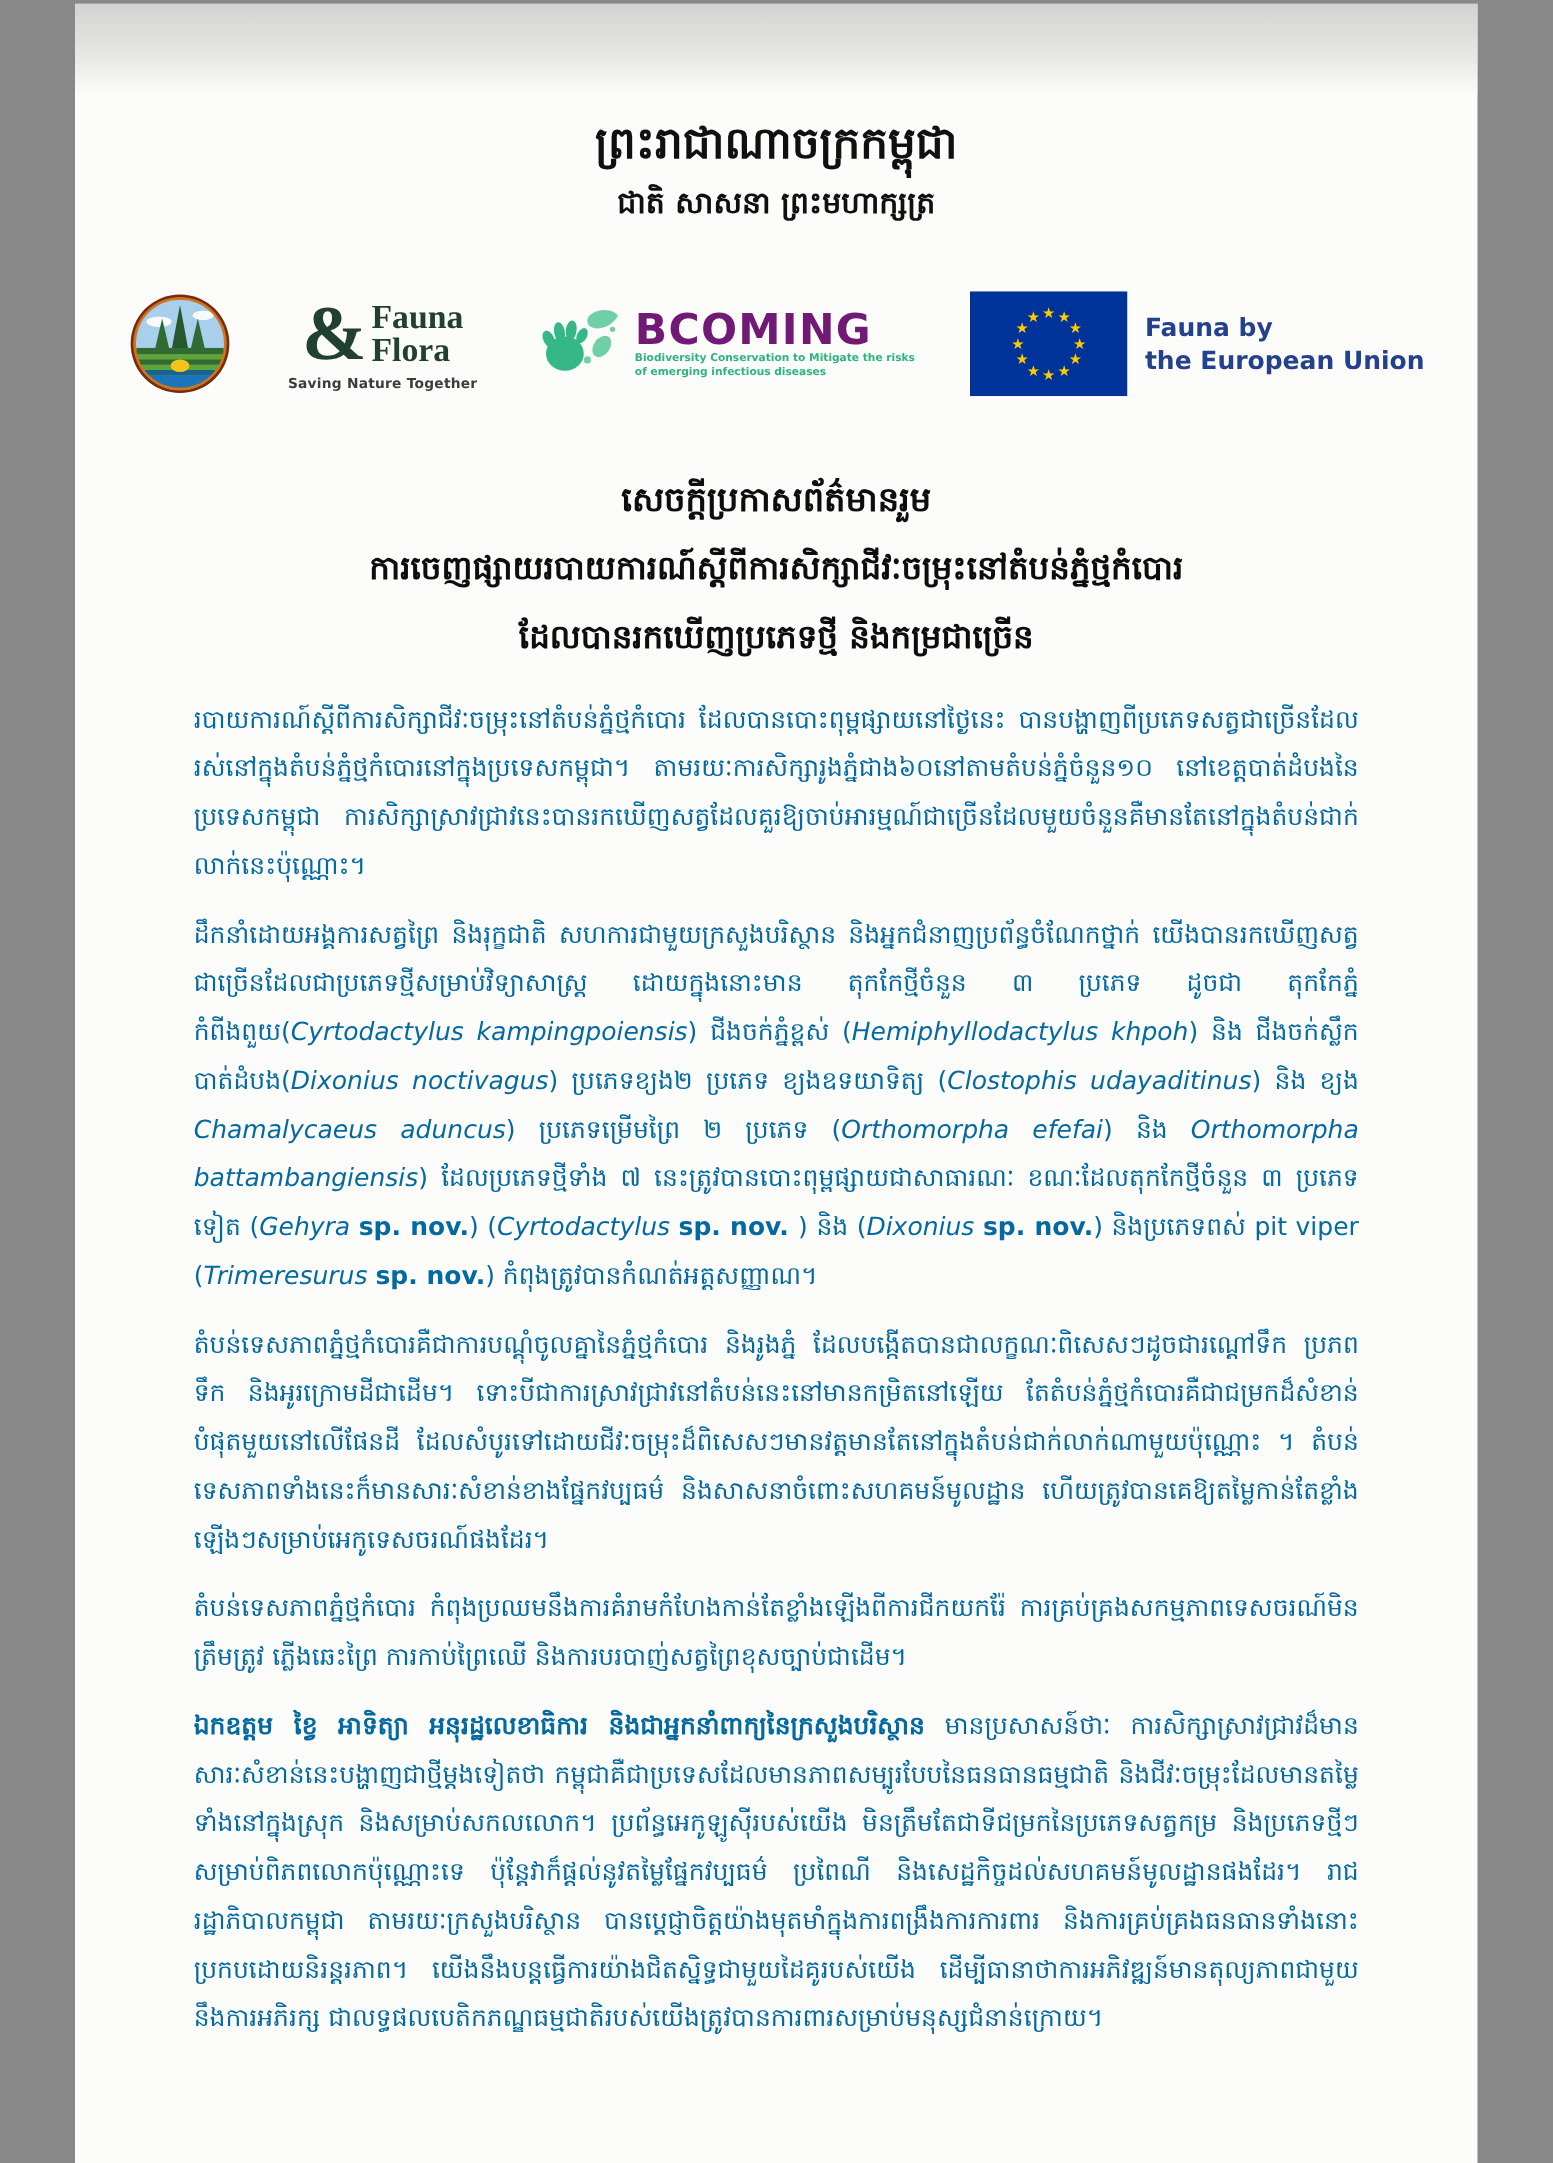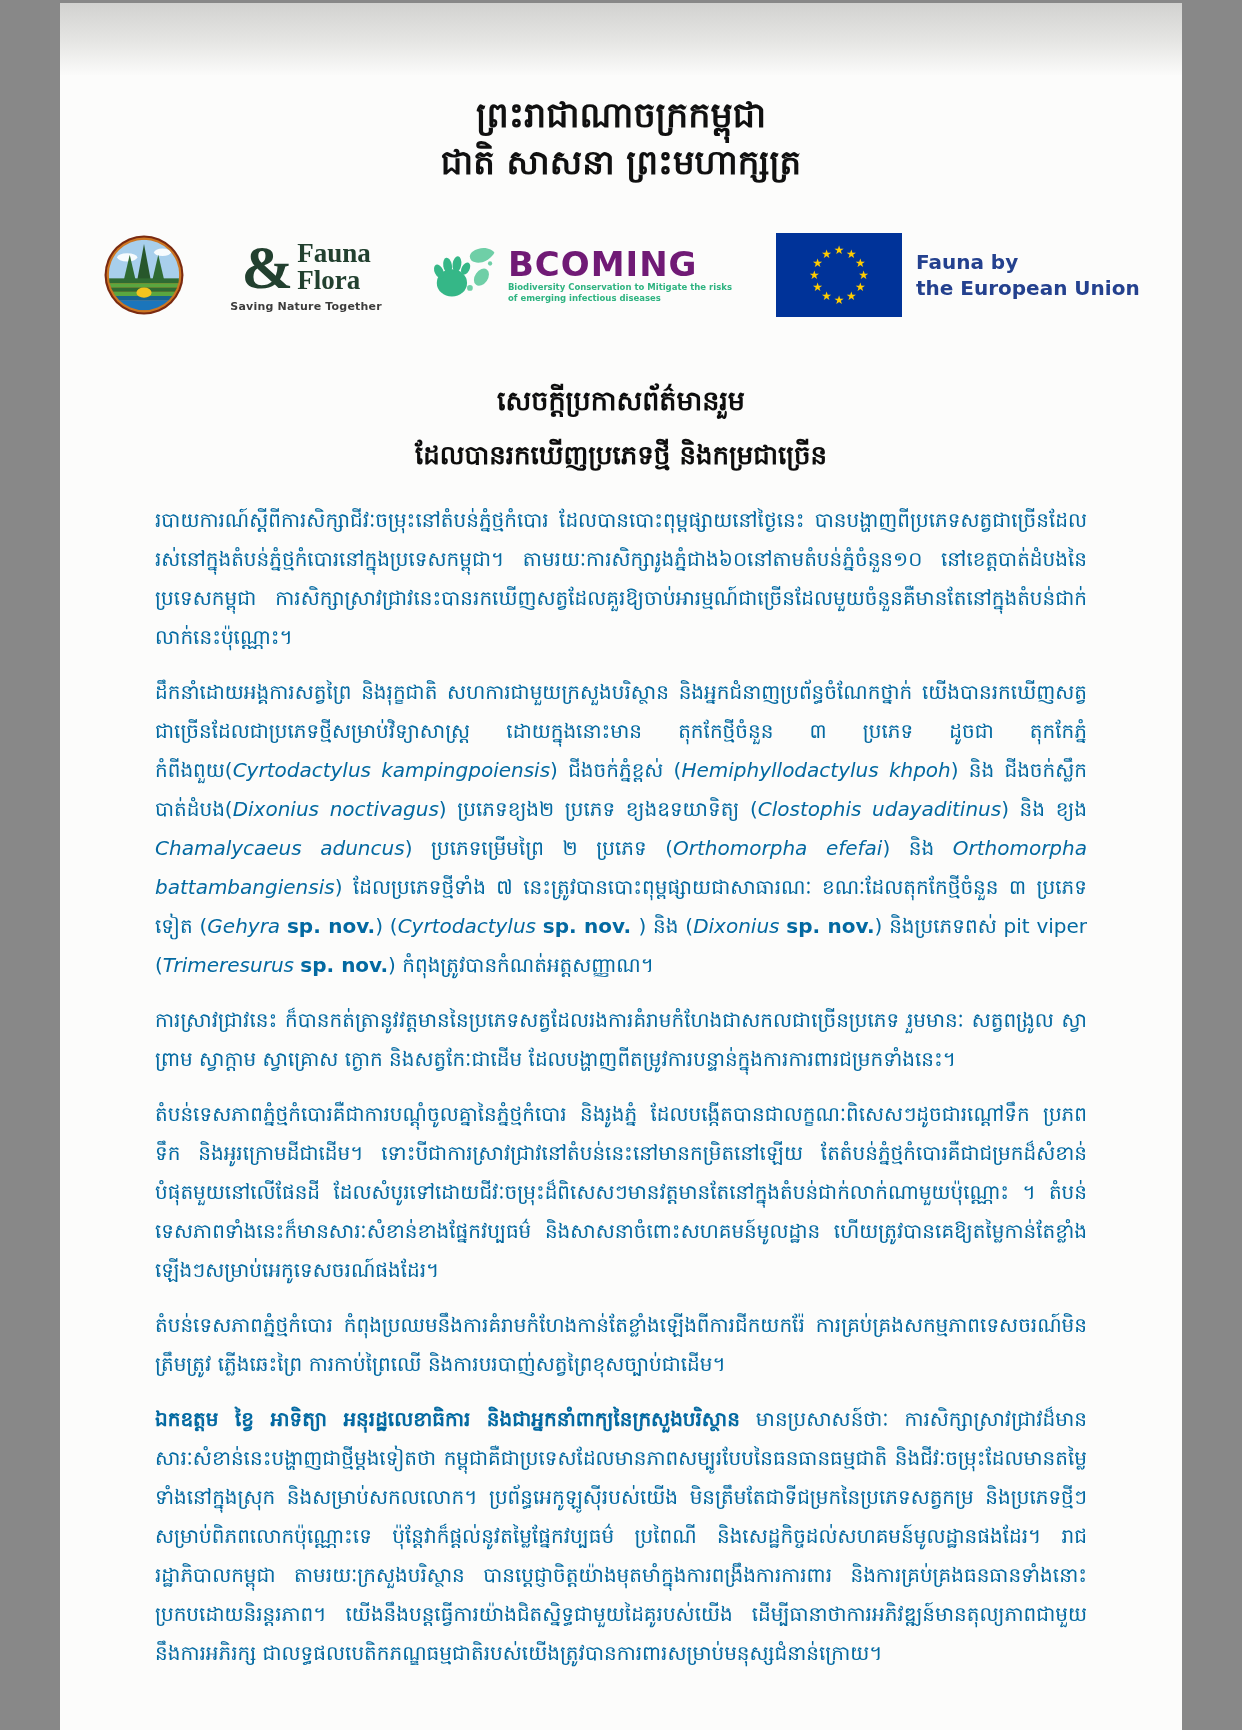--- a/index.html
+++ b/index.html
@@ -12,21 +12,21 @@
   .top-shade{
     position:absolute;top:0;left:0;right:0;height:72px;
     background:linear-gradient(#d2d2d0 0%,#e6e6e4 55%,#fbfbfa 100%);
   }
   .kingdom{
     position:relative;margin-top:88px;text-align:center;
     font-size:35px;font-weight:700;line-height:48px;color:#101010;
   }
   .motto{
     position:relative;text-align:center;
-    font-size:34px;font-weight:700;line-height:46px;color:#101010;
+    font-size:24px;font-weight:700;line-height:46px;color:#101010;
   }
   
   .logo-row{
     position:relative;margin-top:42px;height:96px;
     display:flex;align-items:center;justify-content:center;gap:44px;
   }
   .logo-moe{flex:0 0 auto;display:flex;align-items:center;}
   .logo-ff{flex:0 0 auto;text-align:center;color:#22402f;}
   .ff-main{display:flex;align-items:center;justify-content:center;gap:4px;}
   .ff-amp{font-family:"Liberation Serif","DejaVu Serif",serif;font-weight:700;font-size:62px;line-height:58px;}
@@ -146,25 +146,25 @@
       <div class="eu-text">
         <div>Fauna by</div>
         <div>the European Union</div>
       </div>
     </div>
 
   </div>
 
   <div class="doc-title">
     <div class="t1">សេចក្តីប្រកាសព័ត៌មានរួម</div>
+    <div class="t2">ការចេញផ្សាយរបាយការណ៍ស្តីពីការសិក្សាជីវៈចម្រុះនៅតំបន់ភ្នំថ្មកំបោរ</div>
     <div class="t2">ដែលបានរកឃើញប្រភេទថ្មី និងកម្រជាច្រើន</div>
   </div>
 
   <div class="body-text">
     <p><span>របាយការណ៍ស្តីពីការសិក្សាជីវៈចម្រុះនៅតំបន់ភ្នំថ្មកំបោរ ដែលបានបោះពុម្ពផ្សាយនៅថ្ងៃនេះ បានបង្ហាញពីប្រភេទសត្វជាច្រើនដែលរស់នៅក្នុងតំបន់ភ្នំថ្មកំបោរនៅក្នុងប្រទេសកម្ពុជា។ តាមរយៈការសិក្សារូងភ្នំជាង៦០នៅតាមតំបន់ភ្នំចំនួន១០ នៅខេត្តបាត់ដំបងនៃប្រទេសកម្ពុជា ការសិក្សាស្រាវជ្រាវនេះបានរកឃើញសត្វដែលគួរឱ្យចាប់អារម្មណ៍ជាច្រើនដែលមួយចំនួនគឺមានតែនៅក្នុងតំបន់ជាក់លាក់នេះប៉ុណ្ណោះ។</span></p>
     <p><span>ដឹកនាំដោយអង្គការសត្វព្រៃ និងរុក្ខជាតិ សហការជាមួយក្រសួងបរិស្ថាន និងអ្នកជំនាញប្រព័ន្ធចំណែកថ្នាក់ យើងបានរកឃើញសត្វជាច្រើនដែលជាប្រភេទថ្មីសម្រាប់វិទ្យាសាស្ត្រ ដោយក្នុងនោះមាន តុកកែថ្មីចំនួន ៣ ប្រភេទ ដូចជា តុកកែភ្នំកំពីងពួយ(</span><span style="font-style: italic;">Cyrtodactylus kampingpoiensis</span><span>) ជីងចក់ភ្នំខ្ពស់ (</span><span style="font-style: italic;">Hemiphyllodactylus khpoh</span><span>) និង ជីងចក់ស្លឹកបាត់ដំបង(</span><span style="font-style: italic;">Dixonius noctivagus</span><span>) ប្រភេទខ្យង២ ប្រភេទ ខ្យងឧទយាទិត្យ (</span><span style="font-style: italic;">Clostophis udayaditinus</span><span>) និង ខ្យង </span><span style="font-style: italic;">Chamalycaeus aduncus</span><span>) ប្រភេទម្រើមព្រៃ ២ ប្រភេទ (</span><span style="font-style: italic;">Orthomorpha efefai</span><span>) និង </span><span style="font-style: italic;">Orthomorpha battambangiensis</span><span>) ដែលប្រភេទថ្មីទាំង ៧ នេះត្រូវបានបោះពុម្ពផ្សាយជាសាធារណៈ ខណៈដែលតុកកែថ្មីចំនួន ៣ ប្រភេទទៀត (</span><span style="font-style: italic;">Gehyra </span><span style="font-weight: 700;">sp. nov.</span><span>) (</span><span style="font-style: italic;">Cyrtodactylus </span><span style="font-weight: 700;">sp. nov. </span><span>) និង (</span><span style="font-style: italic;">Dixonius </span><span style="font-weight: 700;">sp. nov.</span><span>) និងប្រភេទពស់ pit viper (</span><span style="font-style: italic;">Trimeresurus </span><span style="font-weight: 700;">sp. nov.</span><span>) កំពុងត្រូវបានកំណត់អត្តសញ្ញាណ។</span></p>
-    <p><span>ការស្រាវជ្រាវនេះ ក៏បានកត់ត្រានូវវត្តមាននៃប្រភេទសត្វដែលរងការគំរាមកំហែងជាសកលជាច្រើនប្រភេទ រួមមានៈ សត្វពង្រូល ស្វាព្រាម ស្វាក្តាម ស្វាគ្រោស ក្ងោក និងសត្វកែៈជាដើម ដែលបង្ហាញពីតម្រូវការបន្ទាន់ក្នុងការការពារជម្រកទាំងនេះ។</span></p>
     <p><span>តំបន់ទេសភាពភ្នំថ្មកំបោរគឺជាការបណ្តុំចូលគ្នានៃភ្នំថ្មកំបោរ និងរូងភ្នំ ដែលបង្កើតបានជាលក្ខណៈពិសេសៗដូចជារណ្តៅទឹក ប្រភពទឹក និងអូរក្រោមដីជាដើម។ ទោះបីជាការស្រាវជ្រាវនៅតំបន់នេះនៅមានកម្រិតនៅឡើយ តែតំបន់ភ្នំថ្មកំបោរគឺជាជម្រកដ៏សំខាន់បំផុតមួយនៅលើផែនដី ដែលសំបូរទៅដោយជីវៈចម្រុះដ៏ពិសេសៗមានវត្តមានតែនៅក្នុងតំបន់ជាក់លាក់ណាមួយប៉ុណ្ណោះ ។ តំបន់ទេសភាពទាំងនេះក៏មានសារៈសំខាន់ខាងផ្នែកវប្បធម៌ និងសាសនាចំពោះសហគមន៍មូលដ្ឋាន ហើយត្រូវបានគេឱ្យតម្លៃកាន់តែខ្លាំងឡើងៗសម្រាប់អេកូទេសចរណ៍ផងដែរ។</span></p>
     <p><span>តំបន់ទេសភាពភ្នំថ្មកំបោរ កំពុងប្រឈមនឹងការគំរាមកំហែងកាន់តែខ្លាំងឡើងពីការជីកយករ៉ែ ការគ្រប់គ្រងសកម្មភាពទេសចរណ៍មិនត្រឹមត្រូវ ភ្លើងឆេះព្រៃ ការកាប់ព្រៃឈើ និងការបរបាញ់សត្វព្រៃខុសច្បាប់ជាដើម។</span></p>
     <p><span style="font-weight: 700;">ឯកឧត្តម ខ្វៃ អាទិត្យា អនុរដ្ឋលេខាធិការ និងជាអ្នកនាំពាក្យនៃក្រសួងបរិស្ថាន</span><span> មានប្រសាសន៍ថាៈ ការសិក្សាស្រាវជ្រាវដ៏មានសារៈសំខាន់នេះបង្ហាញជាថ្មីម្តងទៀតថា កម្ពុជាគឺជាប្រទេសដែលមានភាពសម្បូរបែបនៃធនធានធម្មជាតិ និងជីវៈចម្រុះដែលមានតម្លៃទាំងនៅក្នុងស្រុក និងសម្រាប់សកលលោក។ ប្រព័ន្ធអេកូឡូស៊ីរបស់យើង មិនត្រឹមតែជាទីជម្រកនៃប្រភេទសត្វកម្រ និងប្រភេទថ្មីៗសម្រាប់ពិភពលោកប៉ុណ្ណោះទេ ប៉ុន្តែវាក៏ផ្តល់នូវតម្លៃផ្នែកវប្បធម៌ ប្រពៃណី និងសេដ្ឋកិច្ចដល់សហគមន៍មូលដ្ឋានផងដែរ។ រាជរដ្ឋាភិបាលកម្ពុជា តាមរយៈក្រសួងបរិស្ថាន បានប្តេជ្ញាចិត្តយ៉ាងមុតមាំក្នុងការពង្រឹងការការពារ និងការគ្រប់គ្រងធនធានទាំងនោះប្រកបដោយនិរន្តរភាព។ យើងនឹងបន្តធ្វើការយ៉ាងជិតស្និទ្ធជាមួយដៃគូរបស់យើង ដើម្បីធានាថាការអភិវឌ្ឍន៍មានតុល្យភាពជាមួយនឹងការអភិរក្ស ជាលទ្ធផលបេតិកភណ្ឌធម្មជាតិរបស់យើងត្រូវបានការពារសម្រាប់មនុស្សជំនាន់ក្រោយ។</span></p>
   </div>
 
 </div>
 
 </body></html>

